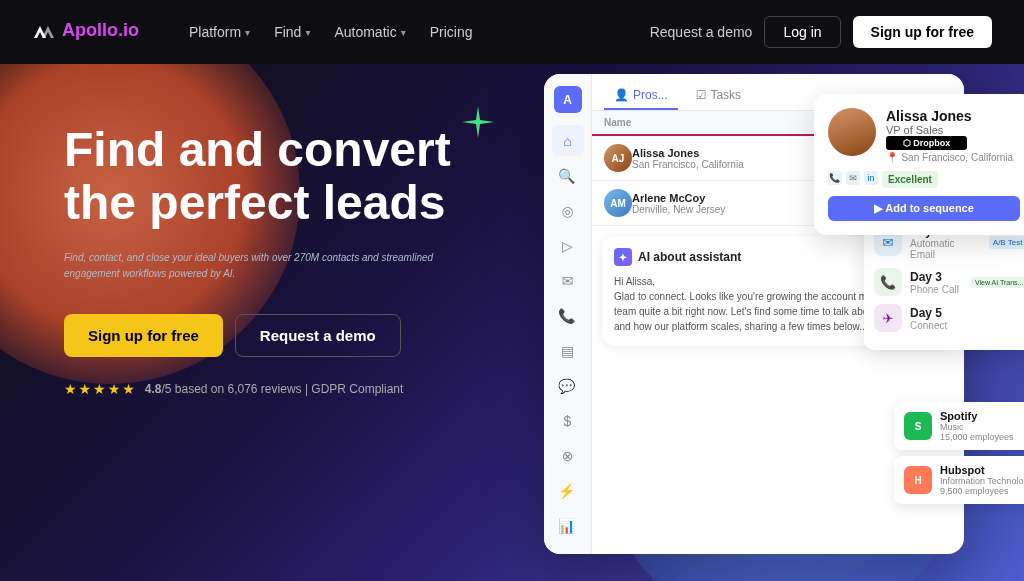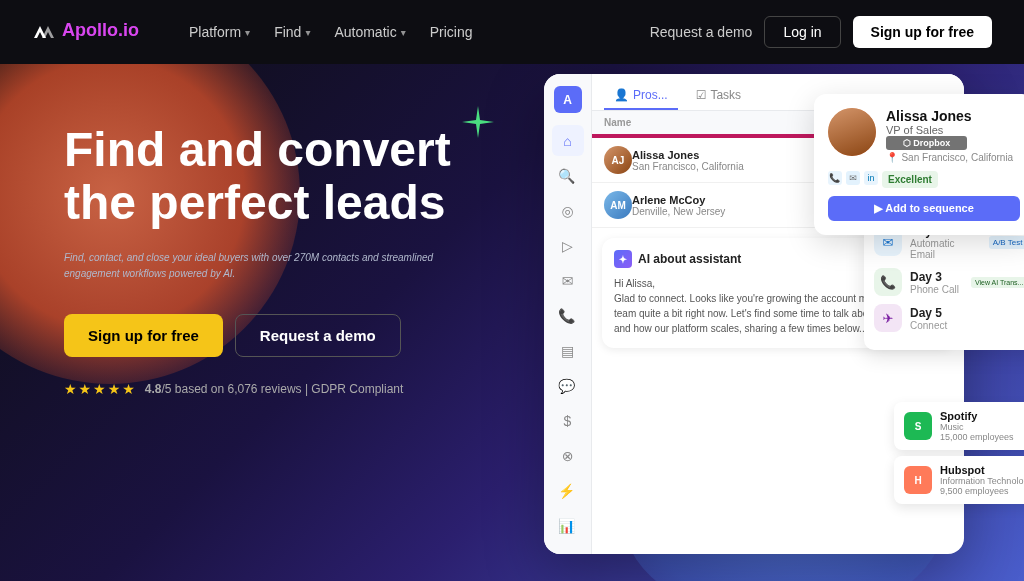--- a/index.html
+++ b/index.html
@@ -293,21 +293,21 @@
     .tab.active {
       color: #5b6cf8;
       border-bottom: 2px solid #5b6cf8;
     }
 
     
     .table-header {
       display: flex;
       padding: 6px 12px;
       background: #f8f9fb;
-      border-bottom: 4px solid #be185d;
+      border-bottom: 2px solid #be185d;
       font-size: 10px;
       color: #999;
       font-weight: 600;
       align-items: flex-end;
     }
     .th-name { flex: 1; }
     .th-company { width: 80px; }
 
     
     .table-row {
@@ -567,21 +567,21 @@
       color: white;
     }
     .avatar-alissa { background: linear-gradient(135deg, #d4956a, #8b4513); }
     .avatar-arlene { background: linear-gradient(135deg, #7bb8e8, #3a7abf); }
 
     
     .dropbox-badge {
       display: inline-flex;
       align-items: center;
       gap: 3px;
-      background: #737373;
+      background: #000000;
       color: white;
       font-size: 9px;
       font-weight: 700;
       padding: 2px 17px;
       border-radius: 3px;
     }
 
     
     .location-pin { color: #e44; font-size: 10px; }
   </style>

